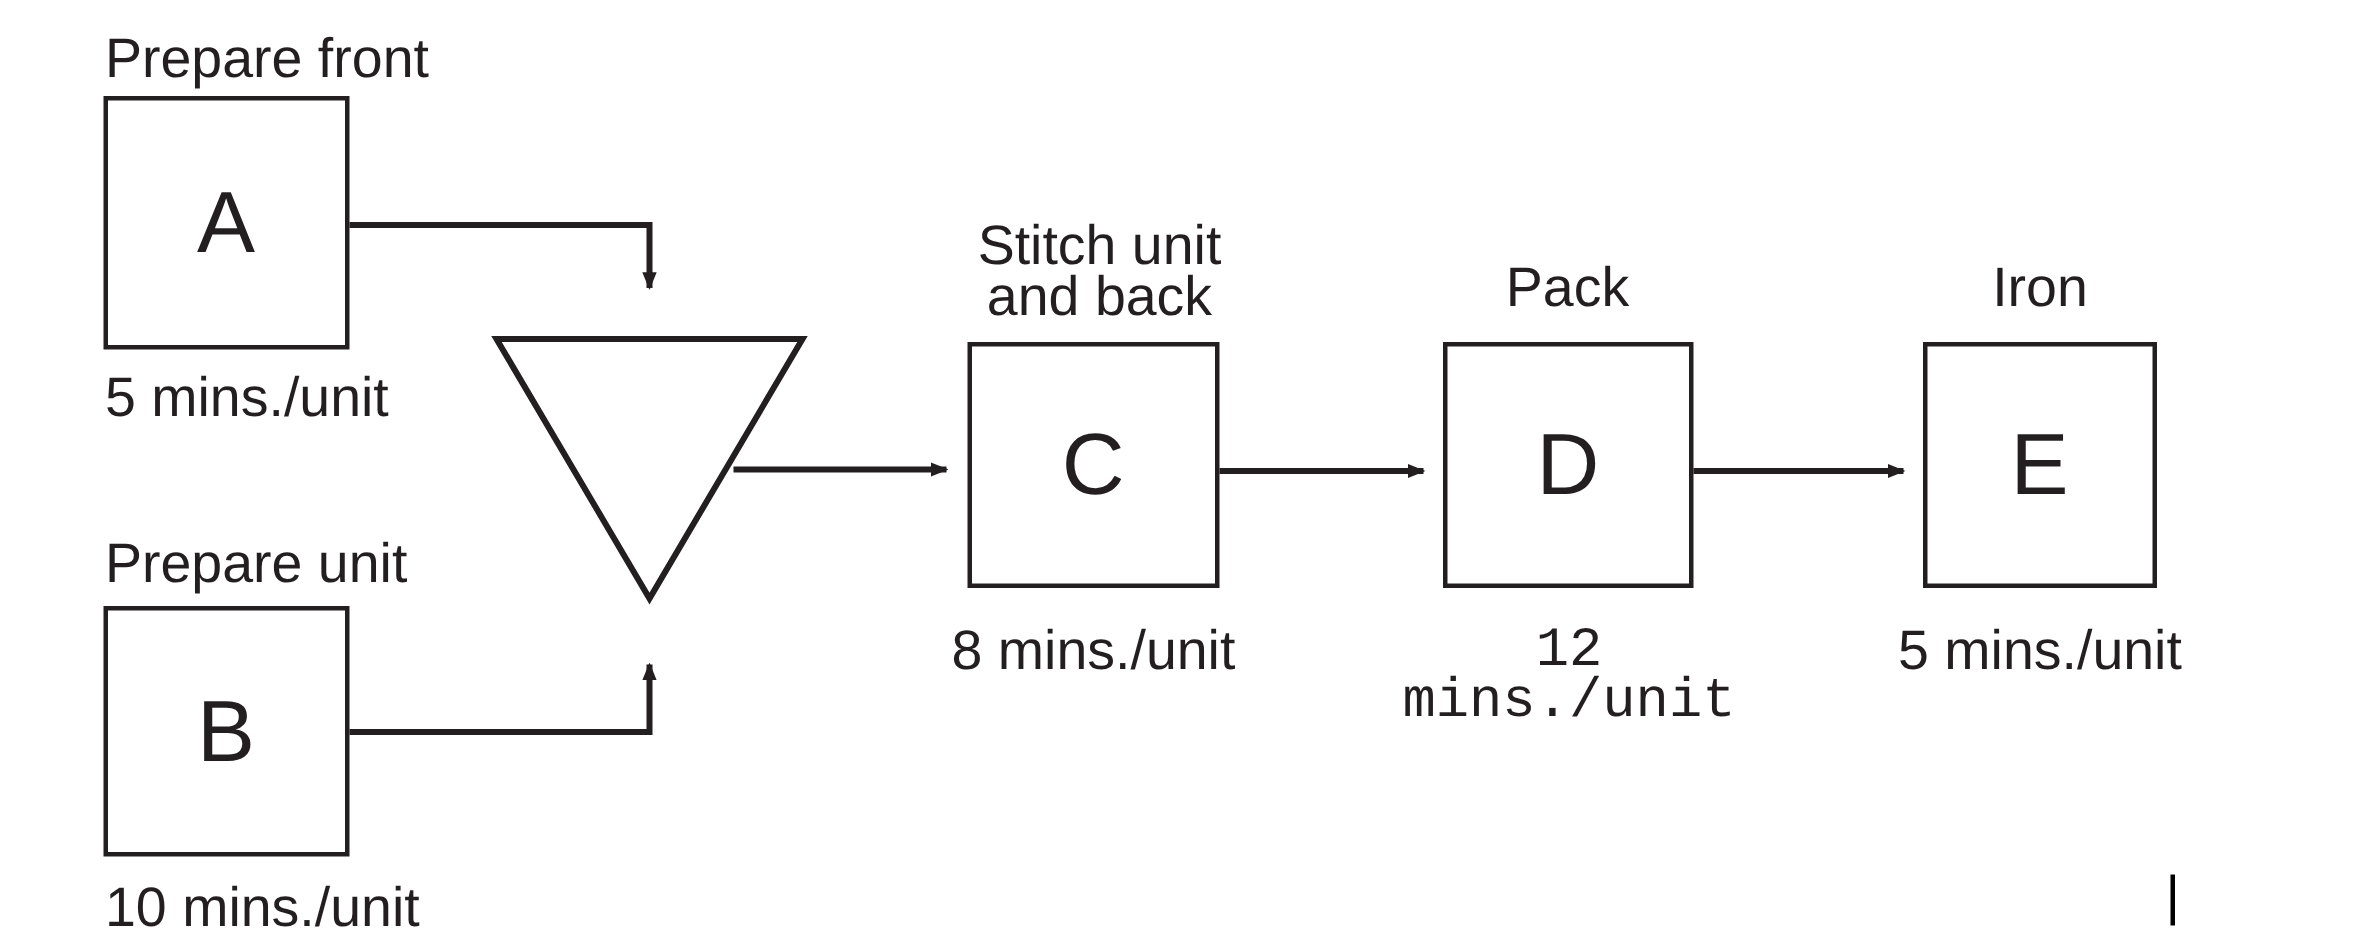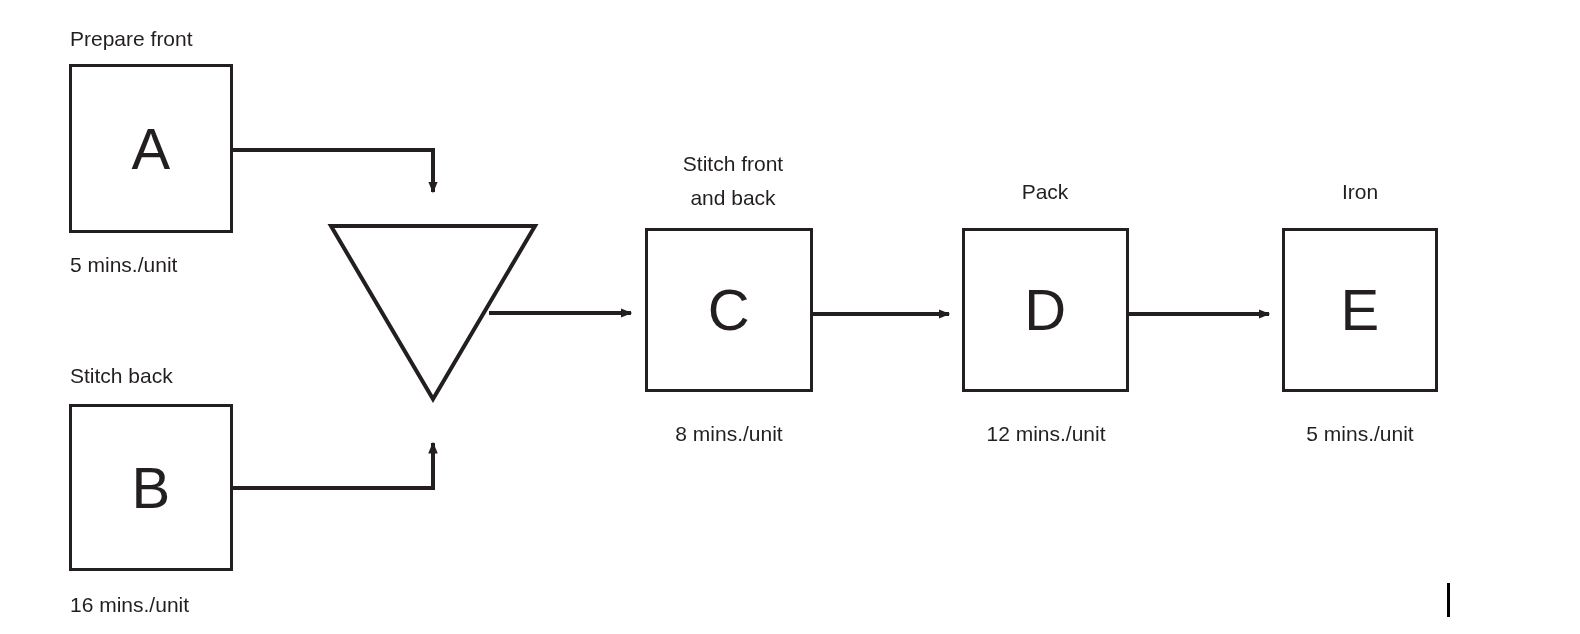--- a/index.html
+++ b/index.html
@@ -33,21 +33,21 @@
   .node-letter {
     font-size: 58px;
     line-height: 1;
     font-weight: 400;
     color: #231f20;
     letter-spacing: 0.5px;
     user-select: none;
   }
   .caption {
     position: absolute;
-    font-size: 21px;
+    font-size: 37px;
     line-height: 34px;
     color: #231f20;
     white-space: pre-line;
     user-select: none;
   }
   .caption.center {
     text-align: center;
   }
   .caption.left {
     text-align: left;
@@ -92,38 +92,38 @@
 
     <path d="M331,226 L535,226 L433,399 z" fill="#ffffff" stroke="#231f20" stroke-width="4" stroke-linejoin="miter"></path>
   </svg>
 
   <div class="caption left" style="left:70px; top:22px; width:260px;">Prepare front</div>
   <div class="node" style="left:69px; top:64px; width:164px; height:169px;">
     <span class="node-letter">A</span>
   </div>
   <div class="caption left" style="left:70px; top:248px; width:280px;">5 mins./unit</div>
 
-  <div class="caption left" style="left:70px; top:359px; width:260px;">Stitch back</div>
+  <div class="caption left" style="left:70px; top:359px; width:260px;">Prepare unit</div>
   <div class="node" style="left:69px; top:404px; width:164px; height:167px;">
     <span class="node-letter">B</span>
   </div>
-  <div class="caption left" style="left:70px; top:588px; width:280px;">16 mins./unit</div>
+  <div class="caption left" style="left:70px; top:588px; width:280px;">10 mins./unit</div>
 
-  <div class="caption center" style="left:608px; top:147px; width:250px;">Stitch front
+  <div class="caption center" style="left:608px; top:147px; width:250px;">Stitch unit
 and back</div>
   <div class="node" style="left:645px; top:228px; width:168px; height:164px;">
     <span class="node-letter">C</span>
   </div>
   <div class="caption center" style="left:604px; top:417px; width:250px;">8 mins./unit</div>
 
   <div class="caption center" style="left:920px; top:175px; width:250px;">Pack</div>
   <div class="node" style="left:962px; top:228px; width:167px; height:164px;">
     <span class="node-letter">D</span>
   </div>
-  <div class="caption center" style="left:921px; top:417px; width:250px;">12 mins./unit</div>
+  <div class="caption center" style="left:921px; top:417px; width:250px;font-family:Liberation Mono, monospace;">12 mins./unit</div>
 
   <div class="caption center" style="left:1235px; top:175px; width:250px;">Iron</div>
   <div class="node" style="left:1282px; top:228px; width:156px; height:164px;">
     <span class="node-letter">E</span>
   </div>
   <div class="caption center" style="left:1235px; top:417px; width:250px;">5 mins./unit</div>
 
   <div class="caret" style="left:1447px; top:583px; width:3px; height:34px;"></div>
 
 </div>

